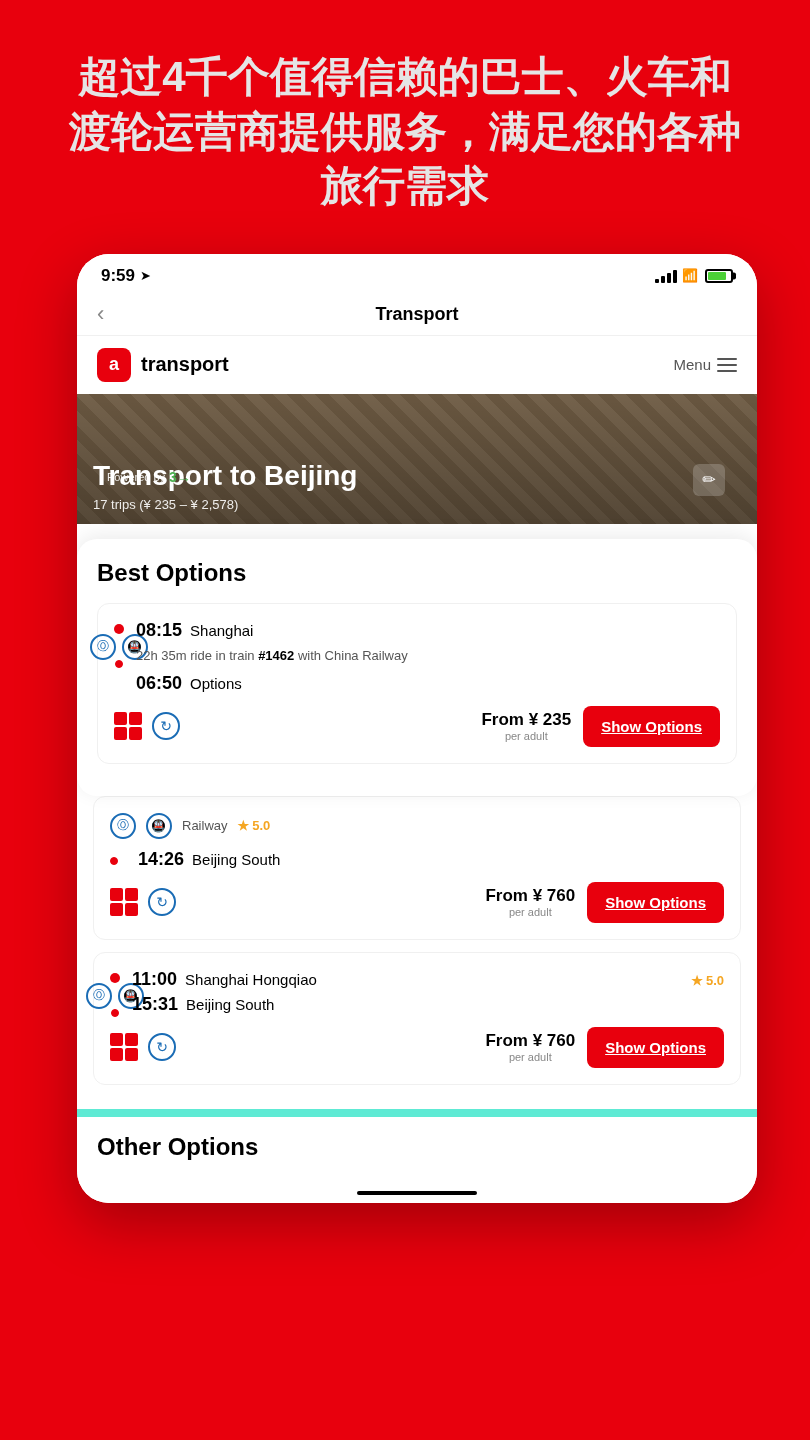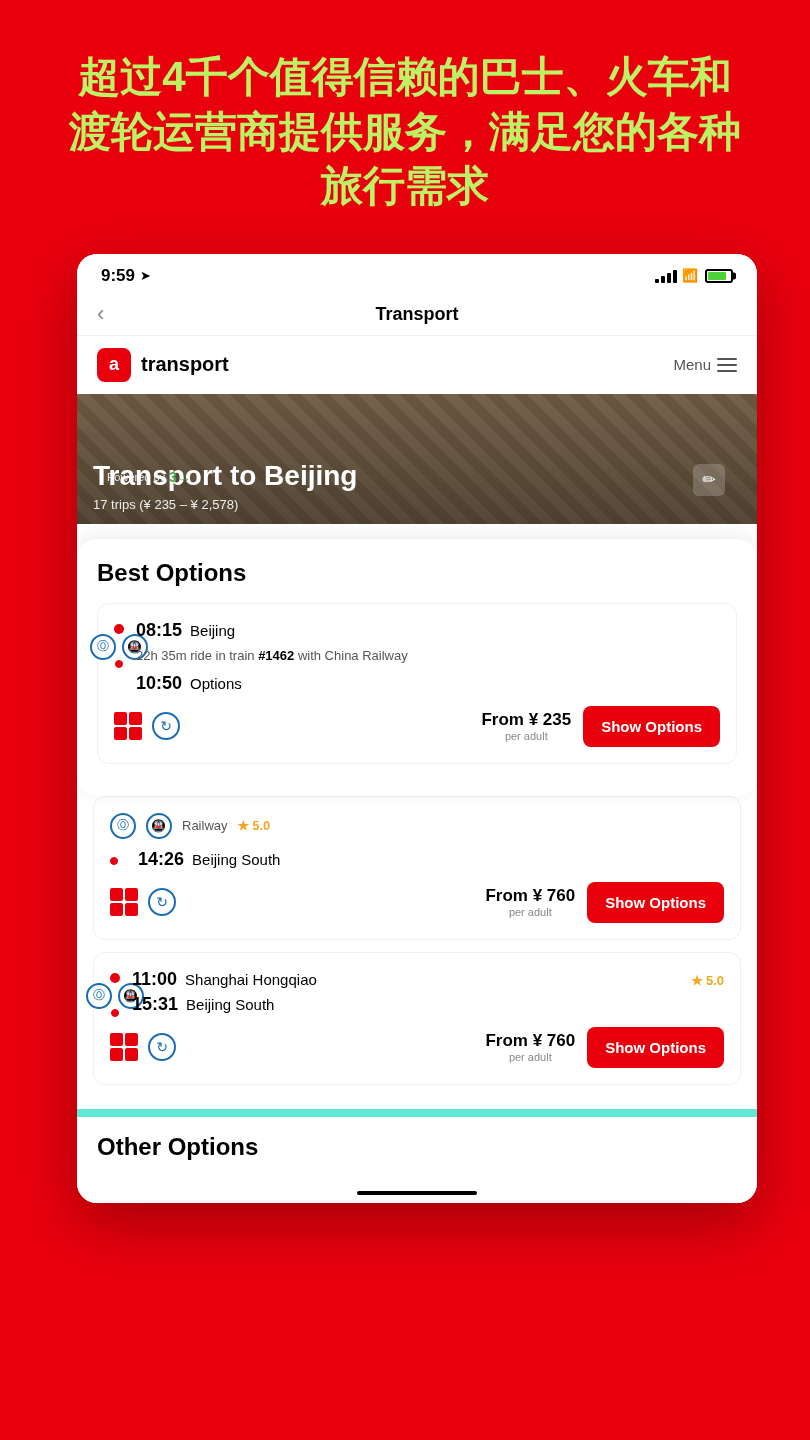--- a/index.html
+++ b/index.html
@@ -8,32 +8,32 @@
       min-height: 1440px;
       background-color: #e8000d;
       font-family: -apple-system, BlinkMacSystemFont, 'Helvetica Neue', Arial, sans-serif;
       display: flex;
       flex-direction: column;
       align-items: center;
       overflow-x: hidden;
     }
 
     .hero-text {
-      color: #bef264;
+      color: #e5e5e5;
       font-size: 42px;
       font-weight: 900;
       text-align: center;
       padding: 50px 60px 40px;
       line-height: 1.3;
     }
 
     .phone-wrapper {
       width: 680px;
       background: white;
-      border-radius: 20px;
+      border-radius: 32px;
       overflow: hidden;
       box-shadow: 0 20px 60px rgba(0,0,0,0.3);
       position: relative;
       margin-left: 24px;
     }
 
     
     .status-bar {
       display: flex;
       justify-content: space-between;
@@ -393,20 +393,21 @@
     .show-options-btn {
       background: #e8000d;
       color: white;
       border: none;
       border-radius: 8px;
       padding: 12px 18px;
       font-size: 15px;
       font-weight: 600;
       cursor: pointer;
       white-space: nowrap;
+      text-decoration: underline;
     }
 
     .other-options-title {
       font-size: 24px;
       font-weight: 800;
       color: #000;
       padding: 16px 20px 12px;
       background: white;
     }
 
@@ -536,27 +537,27 @@
           <div class="transport-icons-row">
             <div class="transport-icon">Ⓞ</div>
             <div class="transport-icon">🚇</div>
           </div>
           <div class="timeline-line" style="height:30px;"></div>
           <div class="dot-red-small"></div>
         </div>
         <div class="route-details">
           <div class="time-city">
             <span class="time">08:15</span>
-            <span class="city">Beijing</span>
+            <span class="city">Shanghai</span>
           </div>
           <div class="trip-description">
             22h 35m ride in train <strong>#1462</strong> with China Railway
           </div>
           <div class="time-city">
-            <span class="time">10:50</span>
+            <span class="time">06:50</span>
             <span class="city">Options</span>
           </div>
         </div>
       </div>
       <div class="trip-footer">
         <div class="footer-left">
           <div class="qr-icon">
             <div class="qr-cell"></div>
             <div class="qr-cell"></div>
             <div class="qr-cell"></div>

